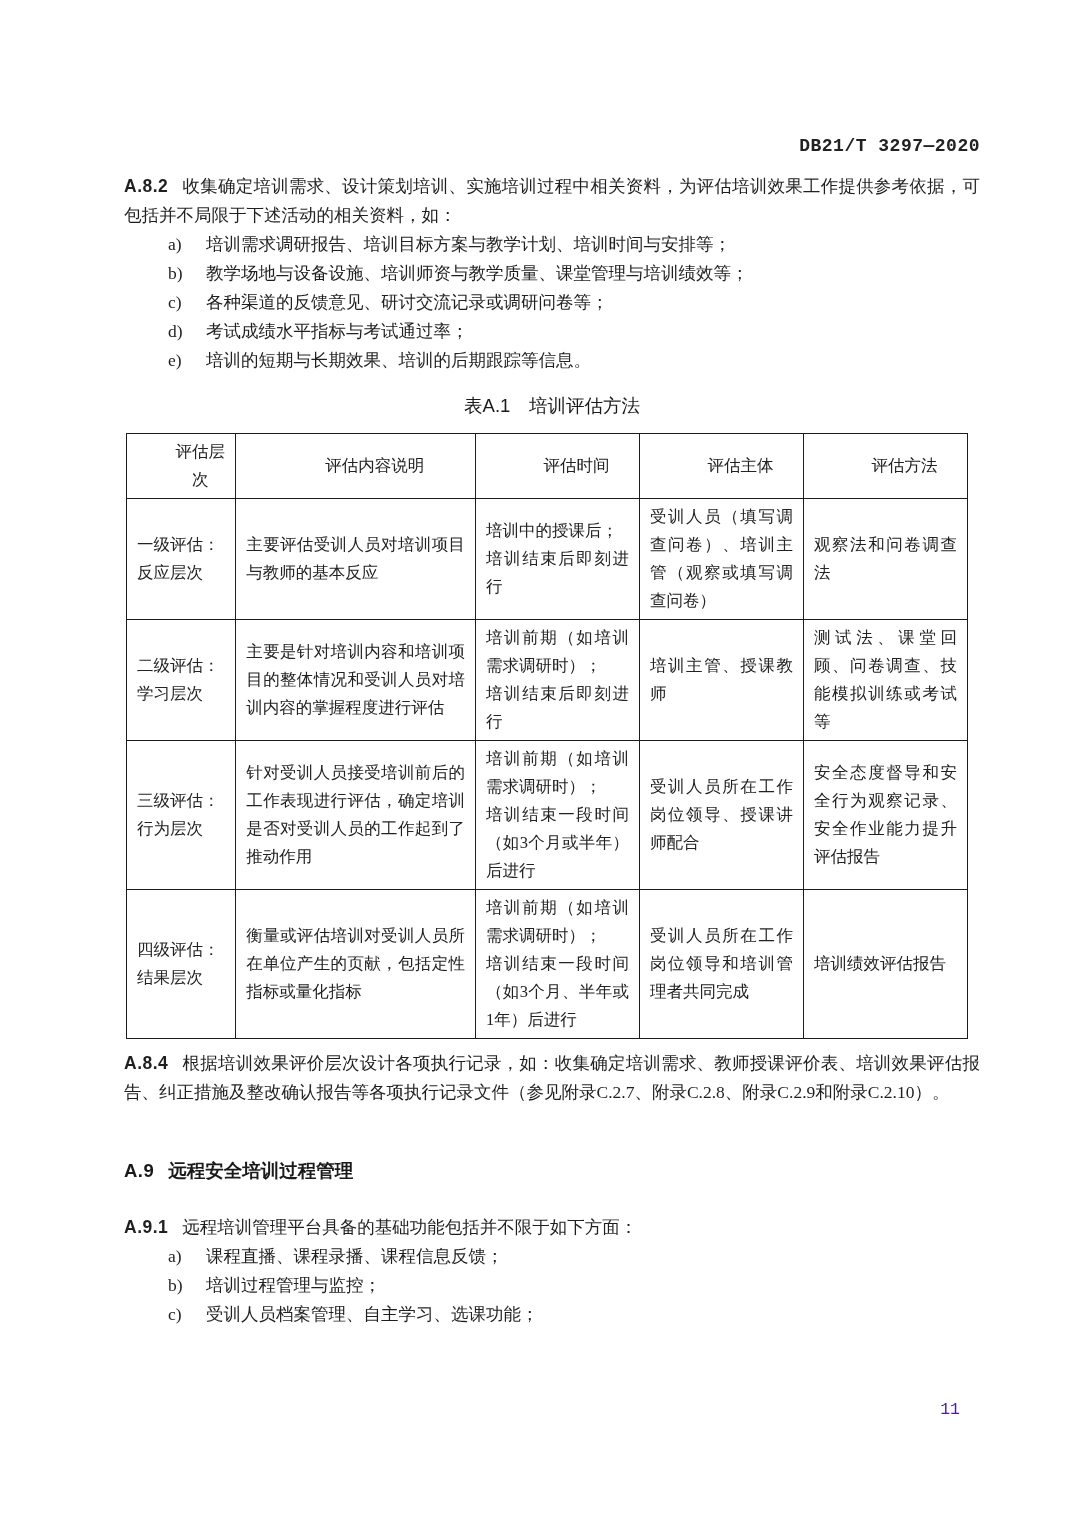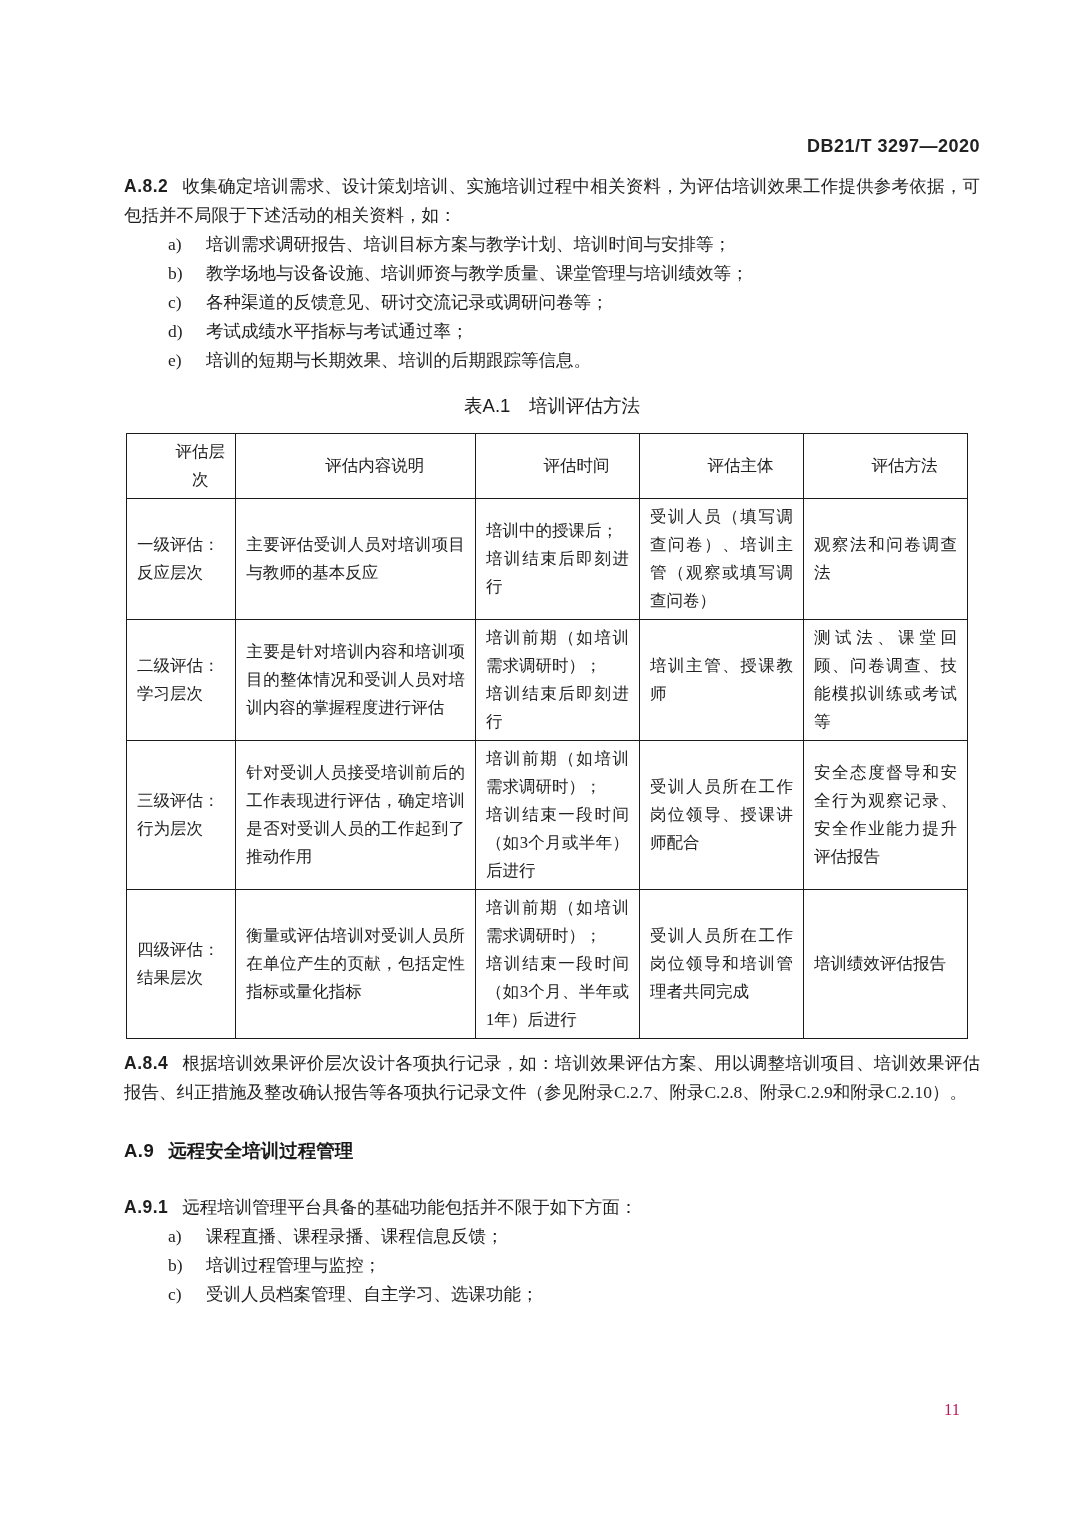--- a/index.html
+++ b/index.html
@@ -7,21 +7,21 @@
   .page {
     position:relative;
     width:1080px; height:1527px;
     background:#ffffff;
     font-family:"Liberation Serif", serif;
     color:#1f1f1f;
     overflow:hidden;
   }
   .doc-header {
     position:absolute; top:136px; right:100px;
-    font-family:Liberation Sans, sans-serif;
+    font-family:Liberation Mono, monospace;
     font-weight:600; font-size:18px; letter-spacing:0.5px;
     color:#222;
   }
   .content {
     position:absolute; left:124px; top:172px; width:856px;
     font-size:17.5px; line-height:29px;
     text-align:justify;
   }
   .para { text-align:justify; }
   .clause {
@@ -60,28 +60,28 @@
   .ln { display:block; }
   tr.rh1 { height:92px; }
   tr.rh2 { height:112px; }
   tr.rh3 { height:146px; }
   tr.rh4 { height:140px; }
 
   .after-table { margin-top:10px; }
   .h-a9 {
     font-family:"Liberation Sans", sans-serif;
     font-weight:700; font-size:18.5px;
-    margin-top:29px; text-align:left;
+    margin-top:49px; text-align:left;
     color:#1a1a1a;
   }
   .p-a91 { margin-top:28px; }
 
   .pageno {
     position:absolute; top:1400px; right:120px;
-    font-size:16.5px; color:#be185d;
+    font-size:16.5px; color:#4c1d95;font-family:Liberation Mono, monospace;
   }
   .watermark {
     position:absolute; top:1440px; right:4px;
     display:flex; align-items:center; gap:6px;
     color:#d8d8d8;
   }
   .watermark-text {
     font-family:"Liberation Sans", sans-serif;
     font-weight:700; font-size:42px; letter-spacing:2px;
     color:#dddddd;
@@ -190,21 +190,21 @@
           <td>
             <span class="ln">培训前期（如培训需求调研时）；</span>
             <span class="ln">培训结束一段时间（如3个月、半年或1年）后进行</span>
           </td>
           <td>受训人员所在工作岗位领导和培训管理者共同完成</td>
           <td>培训绩效评估报告</td>
         </tr>
       </tbody>
     </table>
 
-    <p class="para after-table"><span class="clause">A.8.4</span><span>根据培训效果评价层次设计各项执行记录，如：培训效果评估方案、用以调整培训项目、培训效果评估报告、纠正措施及整改确认报告等各项执行记录文件（参见附录C.2.7、附录C.2.8、附录C.2.9和附录C.2.10）。</span></p>
+    <p class="para after-table"><span class="clause">A.8.4</span><span>根据培训效果评价层次设计各项执行记录，如：收集确定培训需求、教师授课评价表、培训效果评估报告、纠正措施及整改确认报告等各项执行记录文件（参见附录C.2.7、附录C.2.8、附录C.2.9和附录C.2.10）。</span></p>
 
     <p class="h-a9"><span class="clause">A.9</span><span>远程安全培训过程管理</span></p>
 
     <p class="para p-a91"><span class="clause">A.9.1</span><span>远程培训管理平台具备的基础功能包括并不限于如下方面：</span></p>
 
     <div class="list-item">
       <span class="li-label">a)</span>
       <span class="li-text">课程直播、课程录播、课程信息反馈；</span>
     </div>
     <div class="list-item">

